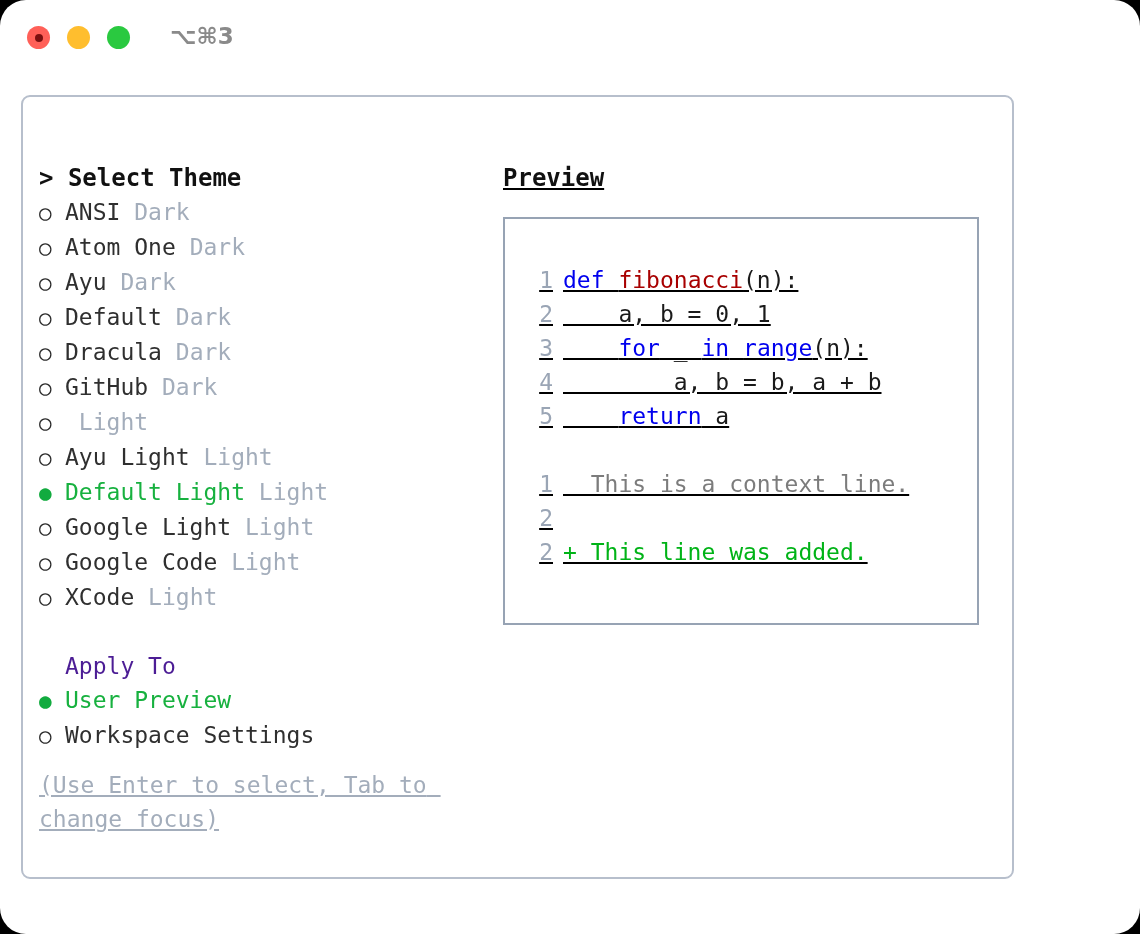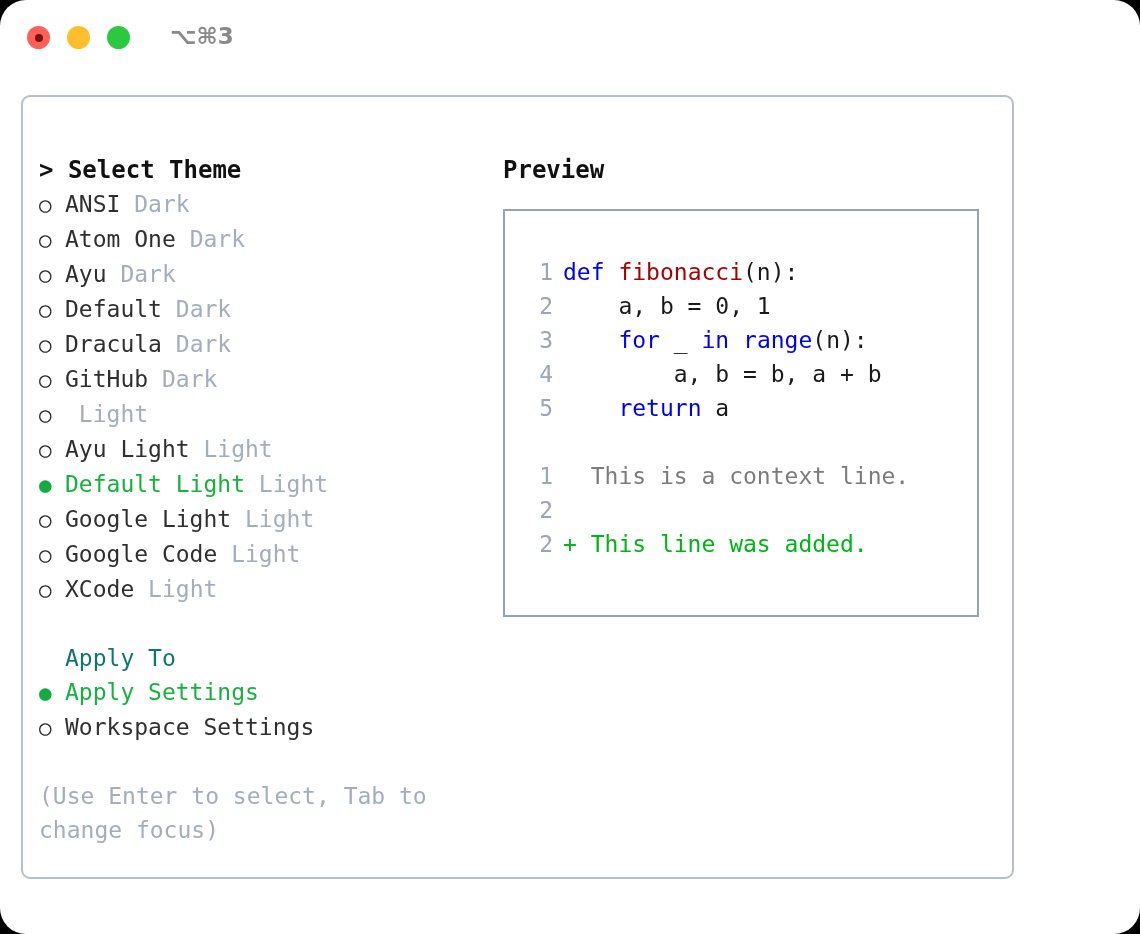--- a/index.html
+++ b/index.html
@@ -68,21 +68,21 @@
     left: 21px; top: 95px;
     width: 993px;
     height: 784px;
     border: 2px solid #b7bfcc;
     border-radius: 9px;
     background: #ffffff;
   }
 
   .columns {
     position: absolute;
-    left: 0; top: 8px;
+    left: 0; top: 16px;
     width: 100%; height: 100%;
   }
 
   
   .left-col {
     position: absolute;
     left: 16px;
     top: 48px;
     width: 450px;
   }
@@ -110,41 +110,43 @@
   }
   .marker.sel { color: #12ab3f; }
   .opt-label { color: #2f2f2f; }
   .opt-row.selected .opt-label { color: #17b13f; }
   .opt-tag { color: #a3adbb; }
 
   .group-spacer { height: 34px; }
 
   .section-head {
     font-size: 23px;
-    color: #0f766e;
+    color: #4c1d95;
     line-height: 34px;
     padding-left: 26px;
     white-space: pre;
   }
 
   .hint {
-    margin-top: 34px;
+    margin-top: 15px;
     font-size: 23px;
     color: #a3adbb;
     line-height: 34px;
     width: 410px;
     white-space: pre-wrap;
+    text-decoration: underline;
   }
 
   
   .right-col {
     position: absolute;
     left: 480px;
     top: 48px;
     width: 490px;
+    text-decoration: underline;
   }
   .preview-box {
     margin-top: 22px;
     width: 476px;
     height: 408px;
     border: 2px solid #97a3b4;
     background: #ffffff;
     padding: 44px 0 0 18px;
   }
   .code-line {
@@ -205,21 +207,21 @@
             <div class="opt-row selected"><span class="marker sel">●</span><span class="opt-label">Default Light</span><span class="opt-tag"> Light</span></div>
             <div class="opt-row"><span class="marker">○</span><span class="opt-label">Google Light</span><span class="opt-tag"> Light</span></div>
             <div class="opt-row"><span class="marker">○</span><span class="opt-label">Google Code</span><span class="opt-tag"> Light</span></div>
             <div class="opt-row"><span class="marker">○</span><span class="opt-label">XCode</span><span class="opt-tag"> Light</span></div>
           </div>
 
         <div class="group-spacer"></div>
 
         <div class="section-head">Apply To</div>
         <div class="opt-list" id="apply-list">
-            <div class="opt-row selected"><span class="marker sel">●</span><span class="opt-label">Apply Settings</span></div>
+            <div class="opt-row selected"><span class="marker sel">●</span><span class="opt-label">User Preview</span></div>
             <div class="opt-row"><span class="marker">○</span><span class="opt-label">Workspace Settings</span></div>
           </div>
 
         <div class="hint">(Use Enter to select, Tab to change focus)</div>
       </div>
 
       <div class="right-col">
         <div class="col-header">Preview</div>
         <div class="preview-box">
           <div id="code-block">

